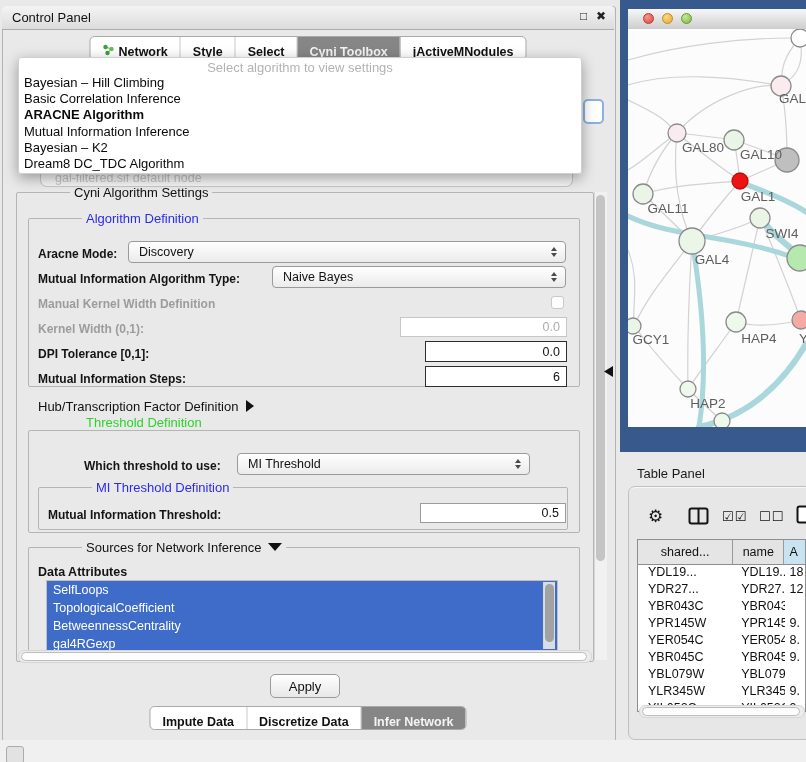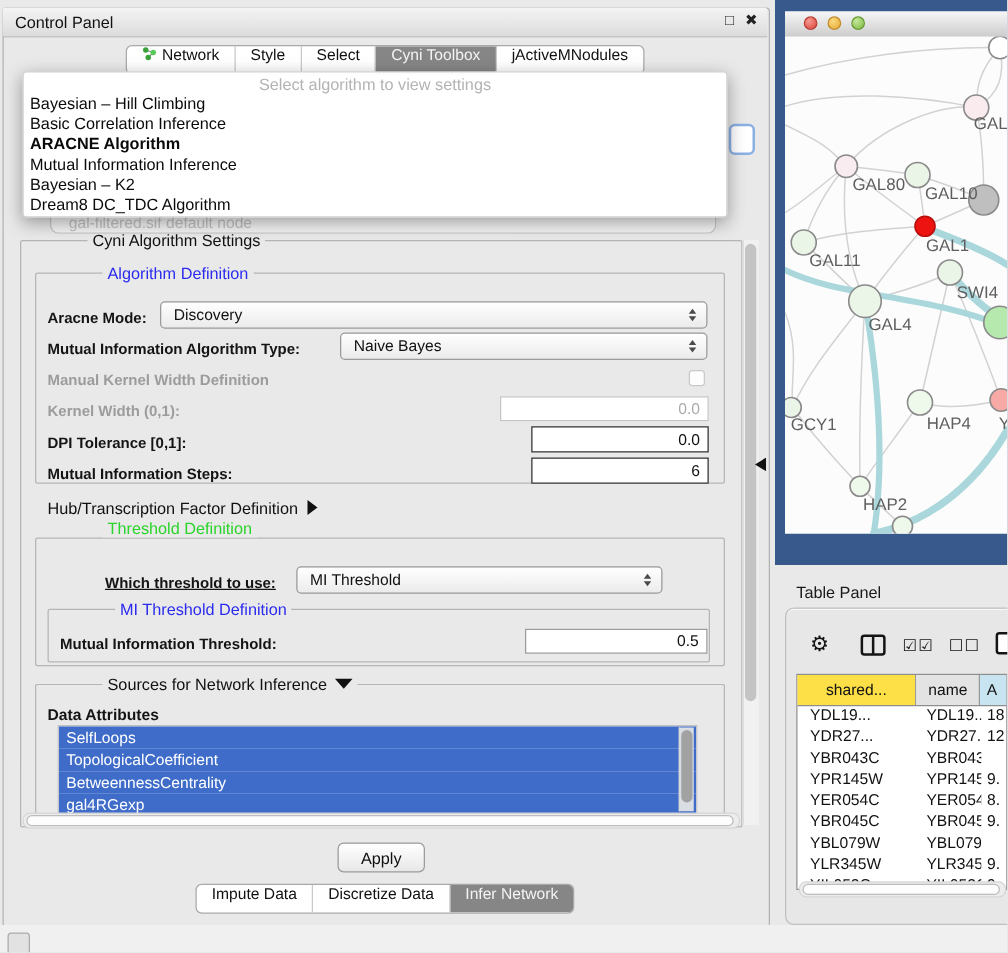--- a/index.html
+++ b/index.html
@@ -10,22 +10,22 @@
   .cp-window{left:2px;top:6px;width:612px;height:734px;background:#E9E9E9;
     border:1px solid #B3B3B3;border-radius:3px;}
   .cp-titlebar{left:2px;top:6px;width:612px;height:24px;box-sizing:border-box;
     background:linear-gradient(#F4F4F4,#DCDCDC);border-bottom:1px solid #ACACAC;
     border-radius:3px 3px 0 0;}
   .cp-title{left:12px;top:10px;font-size:13px;color:#111;}
   .win-icon{top:9px;font-size:12px;color:#222;cursor:default;line-height:14px;}
   
   .tabstrip{display:inline-flex;background:#FFF;border:1px solid #A9A9A9;
     border-radius:5px;overflow:hidden;height:22px;}
-  .tabstrip .tab{display:flex;align-items:flex-start;gap:4px;padding:0 12px;
-    font-size:12.5px;font-weight:400;color:#111;border-right:1px solid #C9C9C9;
+  .tabstrip .tab{display:flex;align-items:flex-end;gap:4px;padding:0 12px;
+    font-size:12.5px;font-weight:700;color:#111;border-right:1px solid #C9C9C9;
     white-space:nowrap;cursor:default;}
   .tabstrip .tab:last-child{border-right:none;}
   .tabstrip .tab.sel{background:#868686;color:#F4F4F4;}
   
   .popup{left:18px;top:57px;width:562px;height:115px;background:rgba(255,255,255,0.97);
     border:1px solid #CFCFCF;border-radius:3px;box-shadow:0 4px 14px rgba(0,0,0,0.35);
     z-index:30;overflow:hidden;}
   .popup .ph{display:block;text-align:center;color:#B3B3B3;font-size:13px;margin-top:2px;}
   .popup .opt{display:block;font-size:13px;color:#0A0A0A;line-height:16.2px;padding-left:5px;
     white-space:nowrap;cursor:default;}
@@ -200,21 +200,21 @@
     <span>6</span>
   </div>
 
   <span class="abs" style="left:38px;top:399px;font-size:13px;color:#111;">
     <span>Hub/Transcription Factor Definition</span><span class="tri-right"></span>
   </span>
 
   <div class="abs group" style="left:28px;top:430px;width:550px;height:101px;"></div>
   <span class="abs gtitle green" style="left:38px;top:415px;">Threshold Definition</span>
 
-  <span class="abs lbl" style="left:84px;top:459px;text-decoration:underline;">Which threshold to use:</span>
+  <span class="abs lbl" style="left:84px;top:459px;">Which threshold to use:</span>
   <div class="abs combo" style="left:237px;top:453px;width:293px;height:22px;">
     <span>MI Threshold</span>
     <span class="arrows">
         <span class="tri-up"></span>
         <span class="tri-down"></span>
       </span>
   </div>
 
   <div class="abs group" style="left:38px;top:487px;width:528px;height:41px;"></div>
   <span class="abs gtitle blue" style="left:48px;top:480px;">MI Threshold Definition</span>
@@ -344,21 +344,21 @@
   <span class="abs ticon" style="left:722px;top:509px;font-size:13px;letter-spacing:1px;">☑☑</span>
   <span class="abs ticon" style="left:759px;top:509px;font-size:13px;letter-spacing:1px;">☐☐</span>
   <span class="abs" style="left:796px;top:505px;">
     <svg width="14" height="19" xmlns="http://www.w3.org/2000/svg">
         <rect x="1.5" y="1.5" width="12" height="16" rx="2" fill="#FFF" stroke="#141414" stroke-width="2"></rect>
       </svg>
   </span>
 
   <div class="abs tbl">
     <div class="thead" id="tbl-head">
-        <div class="th c1" style="background: #fde047; padding-left: 0px;">shared...</div>
+        <div class="th c1" style="background: #e5e5e5; padding-left: 0px;">shared...</div>
         <div class="th c2" style="background: rgb(227, 227, 227); padding-left: 0px;">name</div>
         <div class="th c3" style="background: rgb(199, 228, 240); padding-left: 5px; justify-content: flex-start; border-right: none;">A</div>
       </div>
     <div id="tbl-rows" style="height:146px;overflow:hidden;">
         <div class="trow">
           <div class="td c1">YDL19...</div>
           <div class="td c2">YDL19...</div>
           <div class="td c3">18</div>
         </div>
         <div class="trow">

